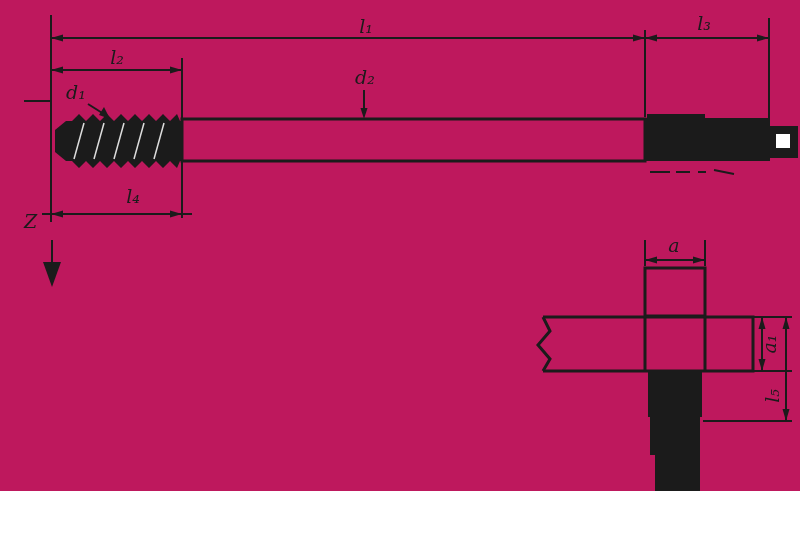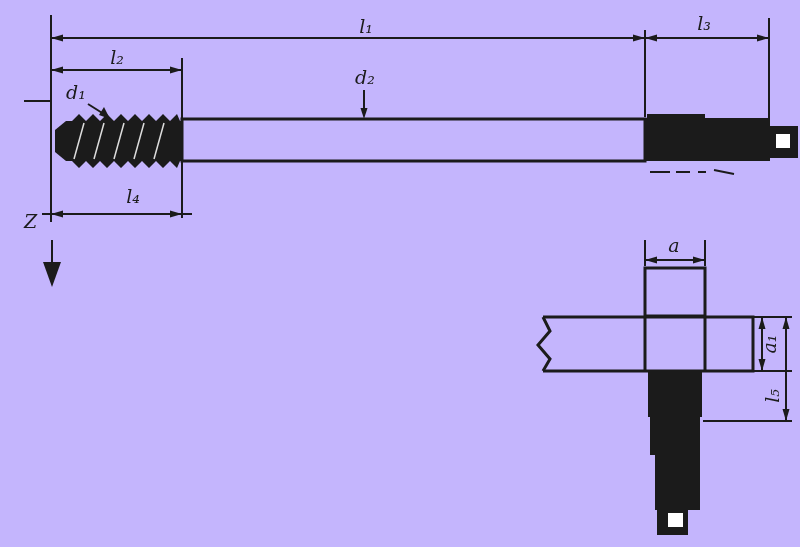--- a/index.html
+++ b/index.html
@@ -1,16 +1,16 @@
 <!DOCTYPE html>
 <html><head>
 <meta charset="utf-8">
 <style>
   html,body{margin:0;padding:0;background:#fff;}
-  .stage{width:800px;height:547px;position:relative;background:#c4b5fd;overflow:hidden;text-decoration:underline;}
+  .stage{width:800px;height:491px;position:relative;background:#be185d;overflow:hidden;text-decoration:underline;}
   svg{display:block;}
   text{font-family:"DejaVu Serif","Liberation Serif",serif;font-style:italic;
        font-size:19px;fill:#1b1b1b;}
   .dim{stroke:#1b1b1b;stroke-width:2;fill:none;}
   .obj{stroke:#1b1b1b;stroke-width:3;fill:none;}
   .objfill{fill:#1b1b1b;stroke:none;}
   .whitefill{fill:#ffffff;stroke:none;}
   .arrow{fill:#1b1b1b;stroke:none;}
   .threadline{stroke:#ffffff;stroke-width:1.5;opacity:.85;}
 </style>

